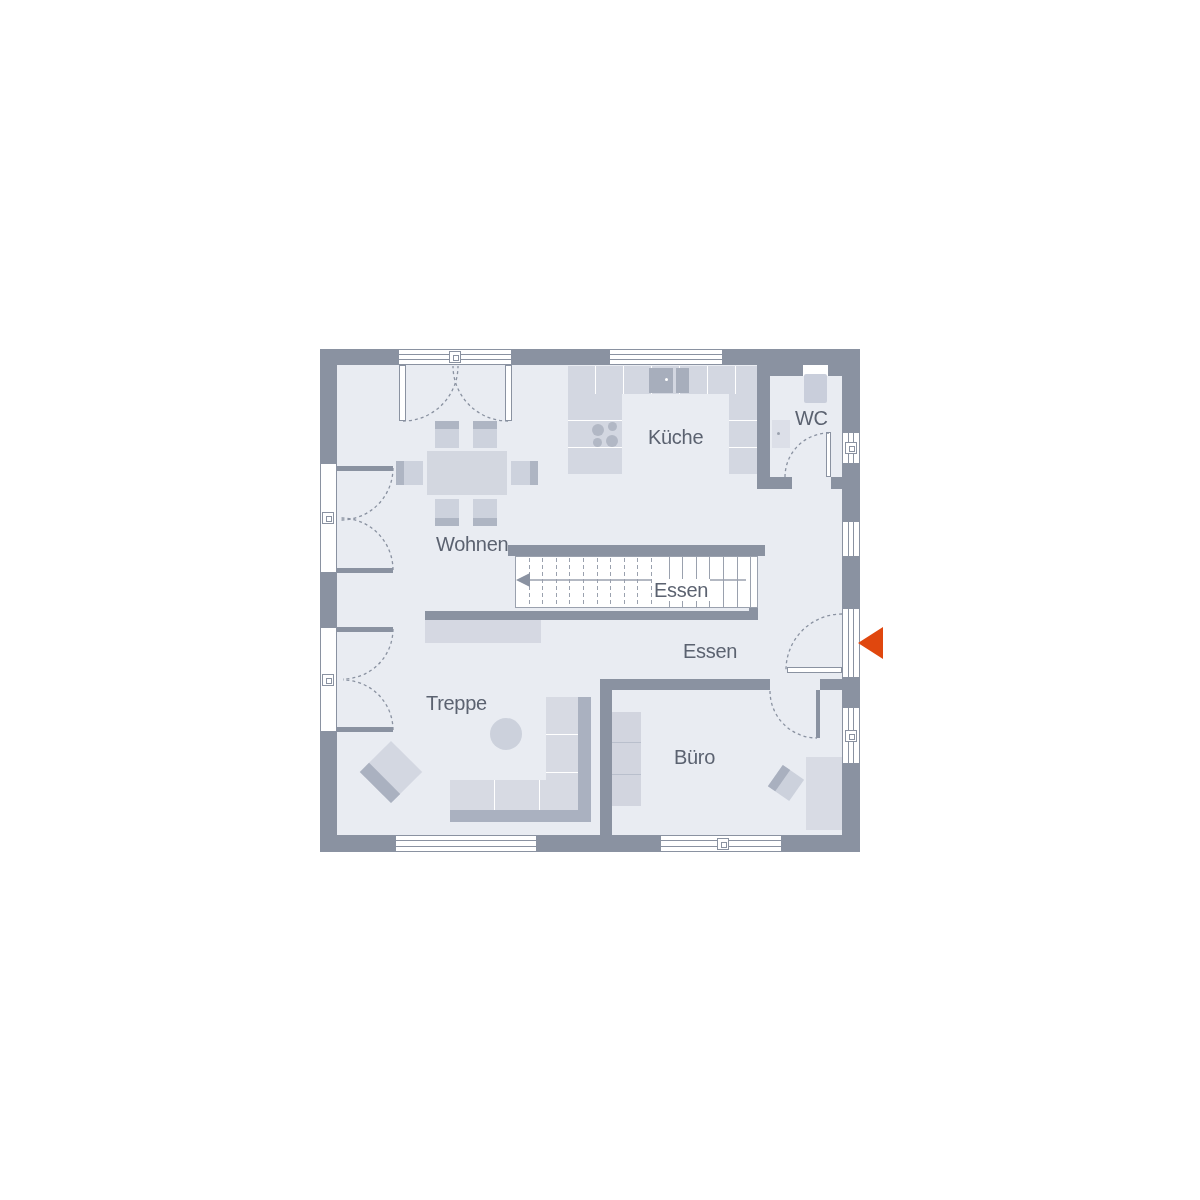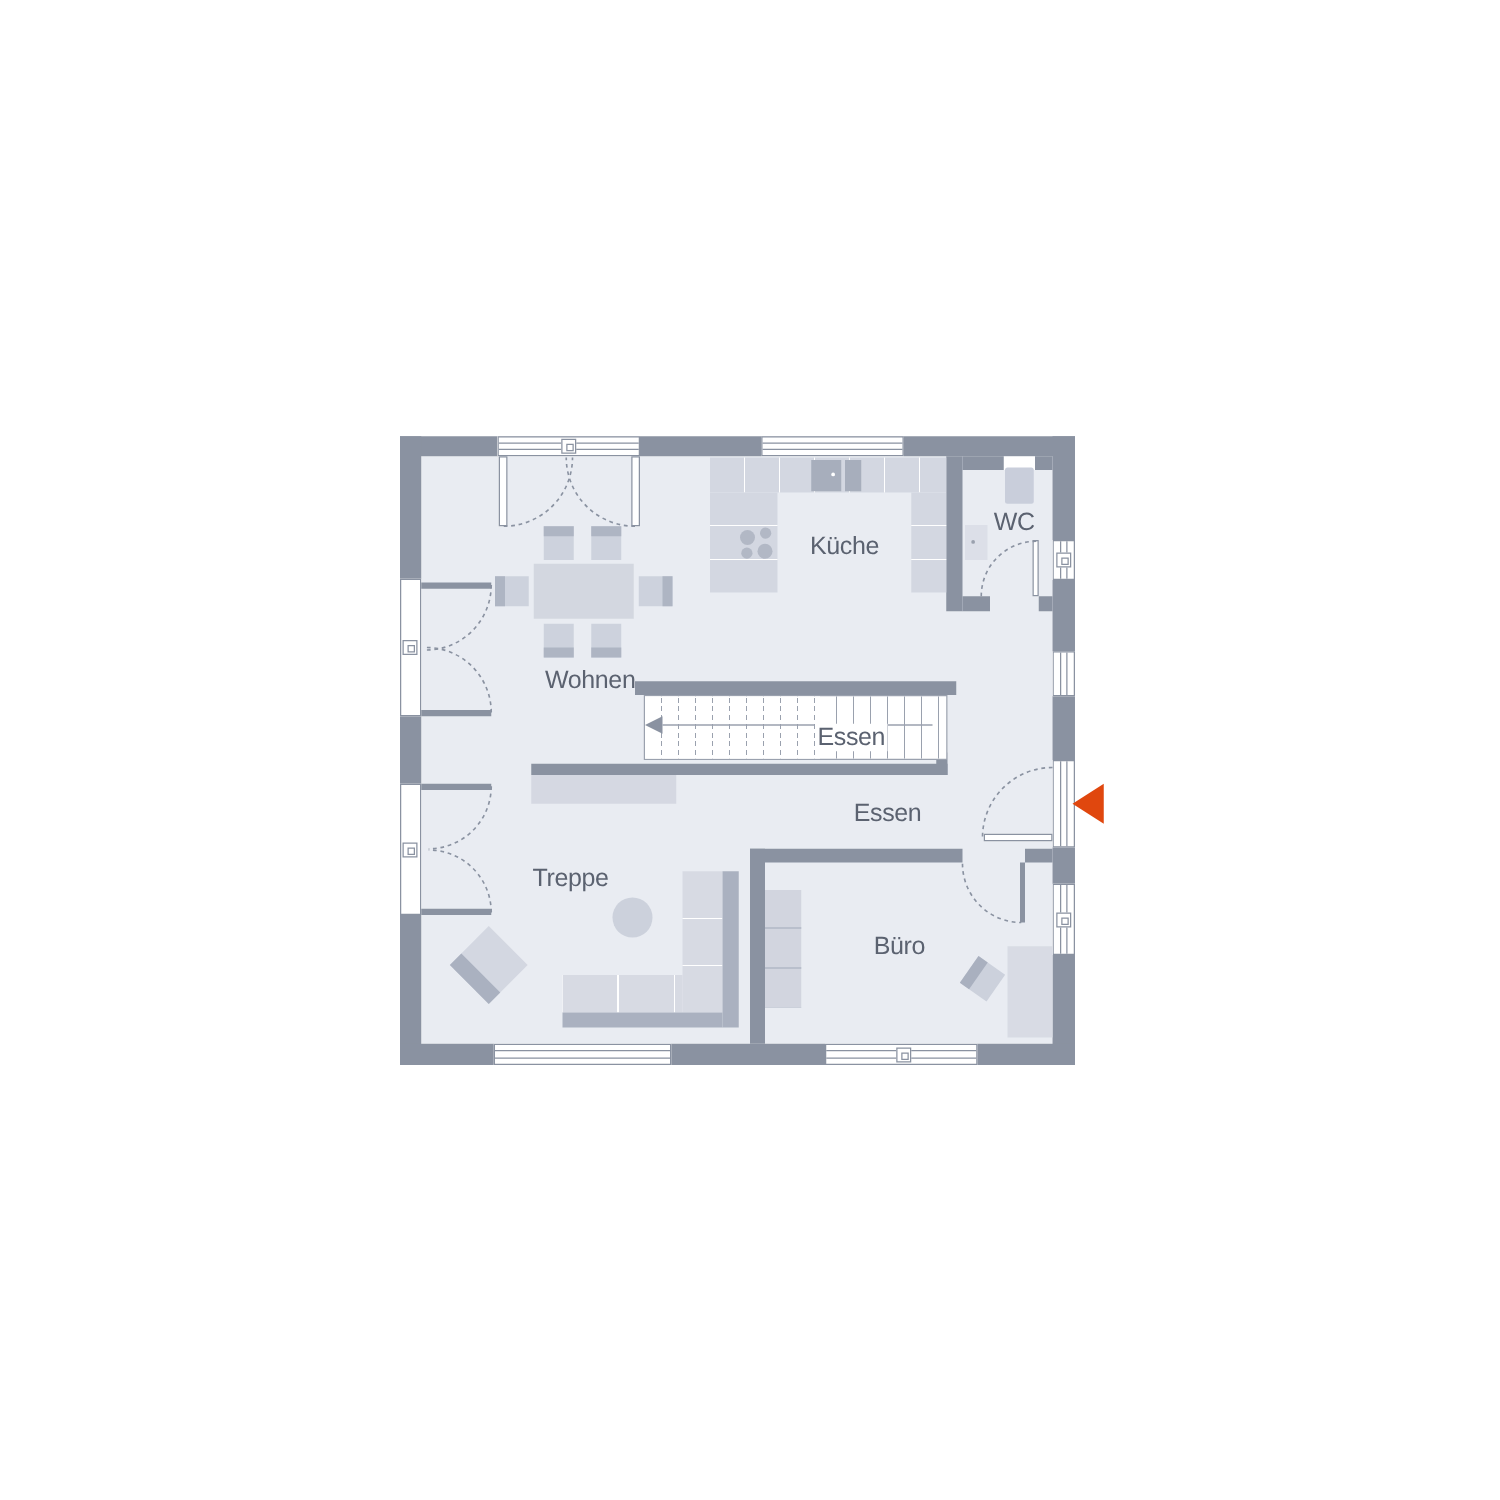--- a/index.html
+++ b/index.html
@@ -171,15 +171,15 @@
     <polygon points="516,580 530,573 530,587" fill="#8a92a1"></polygon>
     <polygon points="858,643 883,627 883,659" fill="#e0470e"></polygon>
   </svg>
 
   <span class="rlabel" style="left:436px;top:533px;">Wohnen</span>
   <span class="rlabel" style="left:648px;top:426px;">Küche</span>
   <span class="rlabel" style="left:795px;top:407px;">WC</span>
   <span class="rlabel" style="left:652px;top:579px;background:#ffffff;padding:0 2px;">Essen</span>
   <span class="rlabel" style="left:683px;top:640px;">Essen</span>
   <span class="rlabel" style="left:426px;top:692px;">Treppe</span>
-  <span class="rlabel" style="left:699px;top:746px;">Büro</span>
+  <span class="rlabel" style="left:674px;top:746px;">Büro</span>
 
 </div>
 
 </body></html>

